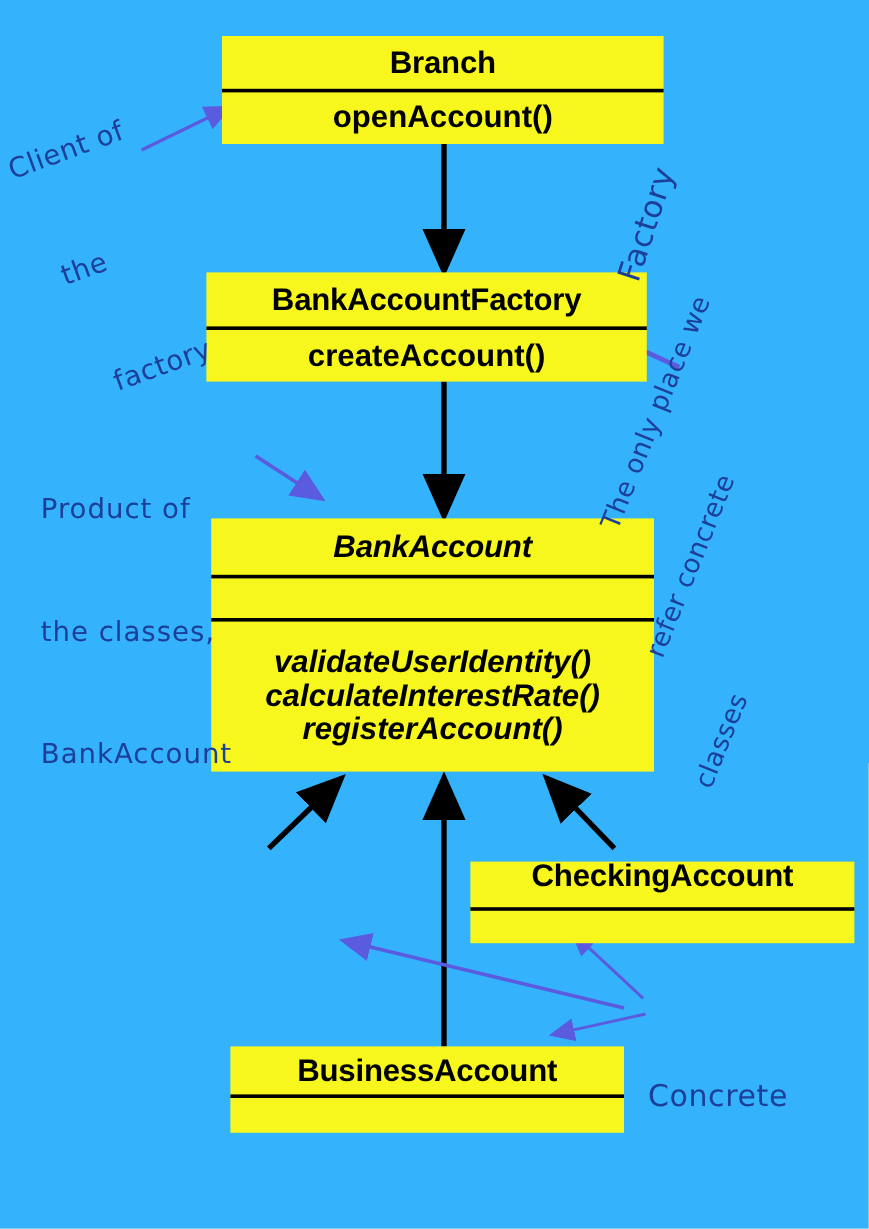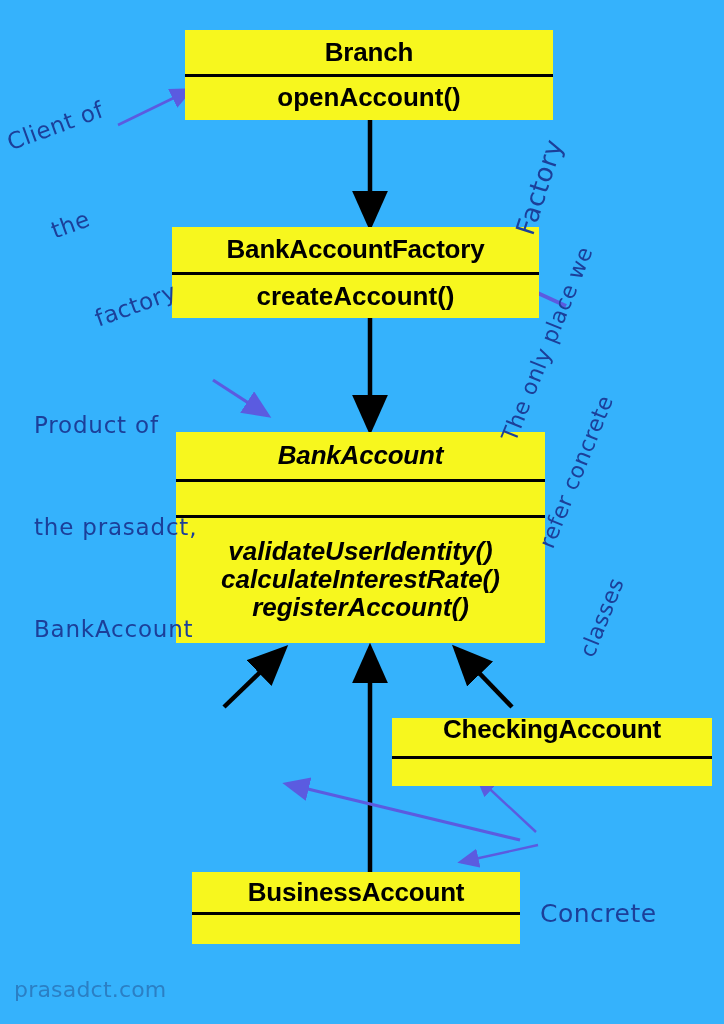--- a/index.html
+++ b/index.html
@@ -197,32 +197,31 @@
   </div>
 
   <div class="hand" id="ann-client">
     <span class="hand-line l1">Client of</span>
     <span class="hand-line l2">the</span>
     <span class="hand-line l3">factory</span>
   </div>
 
   <div class="hand" id="ann-product">
     <span class="hand-line">Product of</span>
-    <span class="hand-line">the prasadct,</span>
+    <span class="hand-line">the classes,</span>
     <span class="hand-line">BankAccount</span>
   </div>
 
   <div class="hand" id="ann-factory">Factory</div>
 
   <div class="hand" id="ann-only">
     <span class="l1">The only place we</span>
     <span class="l2">refer concrete</span>
     <span class="l3">classes</span>
   </div>
 
   <div class="hand" id="ann-concrete">
     <span class="hand-line">Concrete</span>
     <span class="hand-line">Products</span>
   </div>
 
-  <div id="watermark">prasadct.com</div>
 
 </div>
 
 </body></html>

